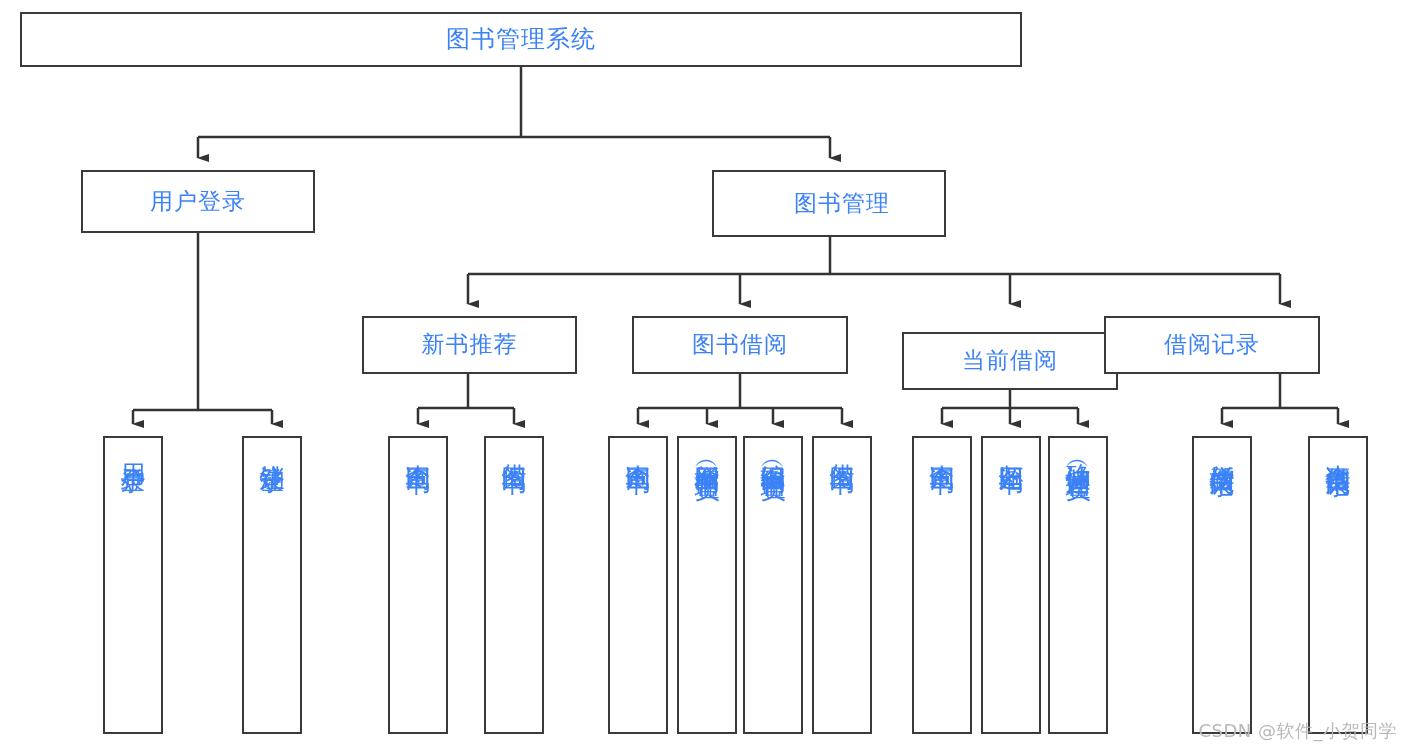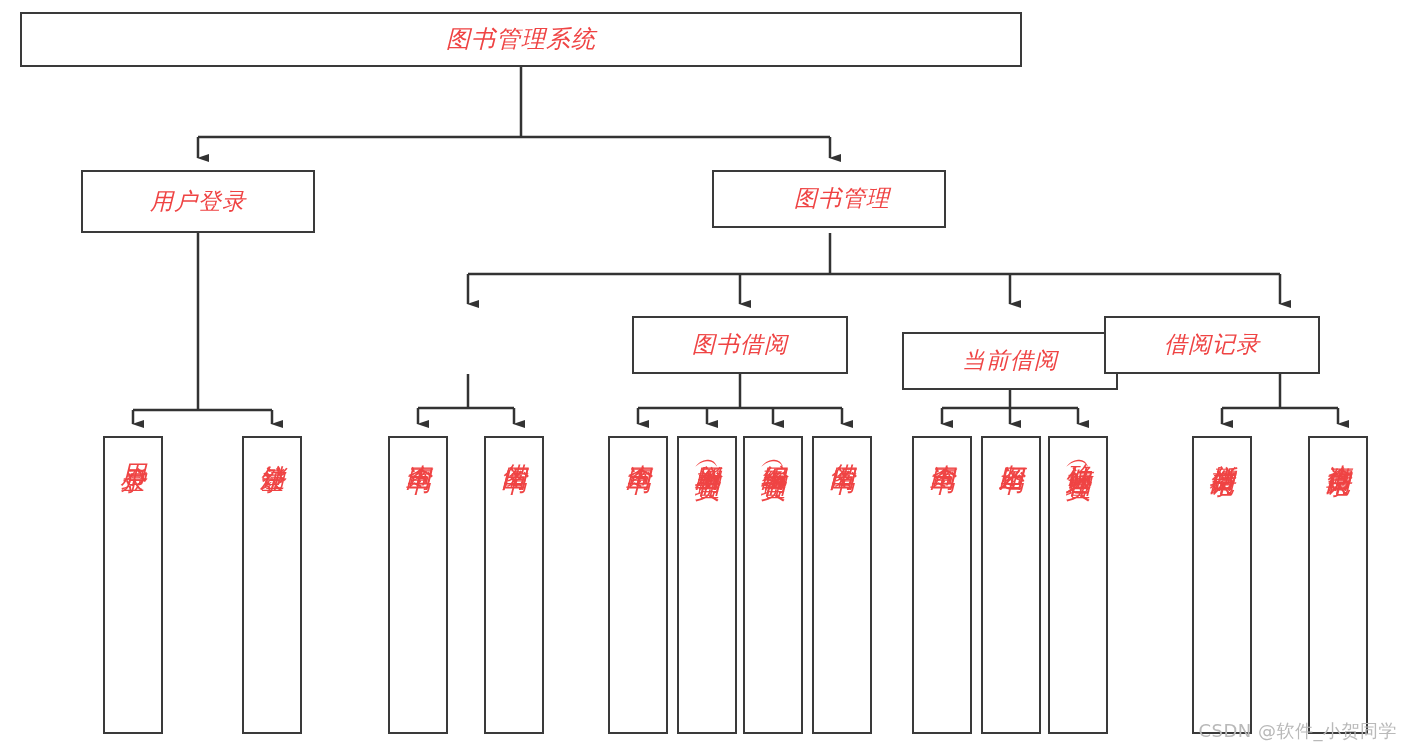--- a/index.html
+++ b/index.html
@@ -33,22 +33,21 @@
     border: 2px solid #3a3a3a;
     display: flex;
     align-items: center;
     justify-content: center;
     color: #262626;
     z-index: 2;
   }
   .node .label {
     display: block;
     line-height: 1.12;
-    color: #ef4444;
-    font-style: italic;
+    color: #3b82f6;
   }
   .node.horiz .label {
     font-size: 23px;
     letter-spacing: 1px;
   }
   .node.vert {
     align-items: flex-start;
     justify-content: center;
     padding-top: 6px;
   }
@@ -128,24 +127,27 @@
     </g>
   </svg>
 
   <div class="node horiz root" style="left:20px; top:12px; width:1002px; height:55px;">
     <span class="label">图书管理系统</span>
   </div>
 
   <div class="node horiz" style="left:81px; top:170px; width:234px; height:63px;">
     <span class="label">用户登录</span>
   </div>
-  <div class="node horiz" style="left:712px; top:170px; width:234px; height:58px;padding-left:26px;">
+  <div class="node horiz" style="left:712px; top:170px; width:234px; height:67px;padding-left:26px;">
     <span class="label">图书管理</span>
   </div>
 
+  <div class="node horiz" style="left:362px; top:316px; width:215px; height:58px;">
+    <span class="label">新书推荐</span>
+  </div>
   <div class="node horiz" style="left:632px; top:316px; width:216px; height:58px;">
     <span class="label">图书借阅</span>
   </div>
   <div class="node horiz" style="left:902px; top:332px; width:216px; height:58px;">
     <span class="label">当前借阅</span>
   </div>
   <div class="node horiz" style="left:1104px; top:316px; width:216px; height:58px;">
     <span class="label">借阅记录</span>
   </div>
 

